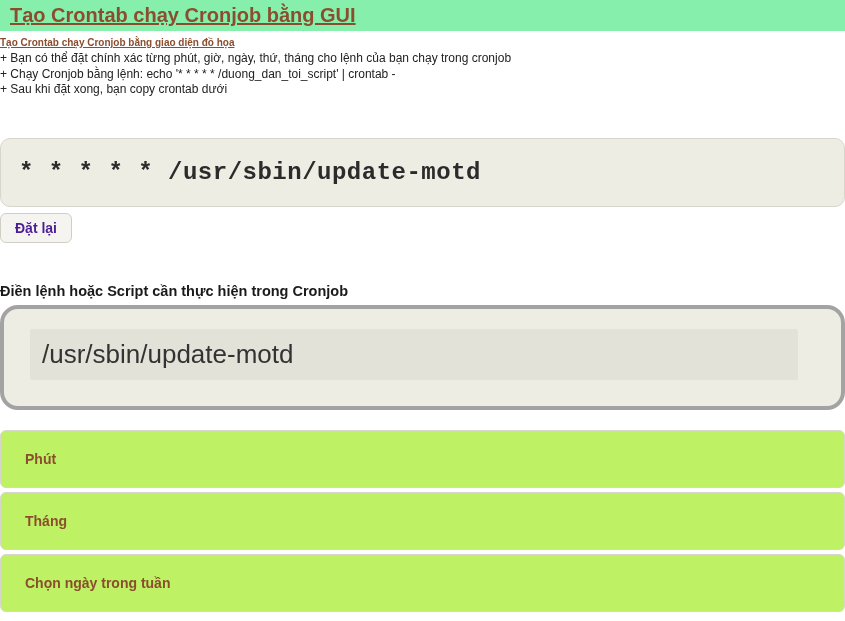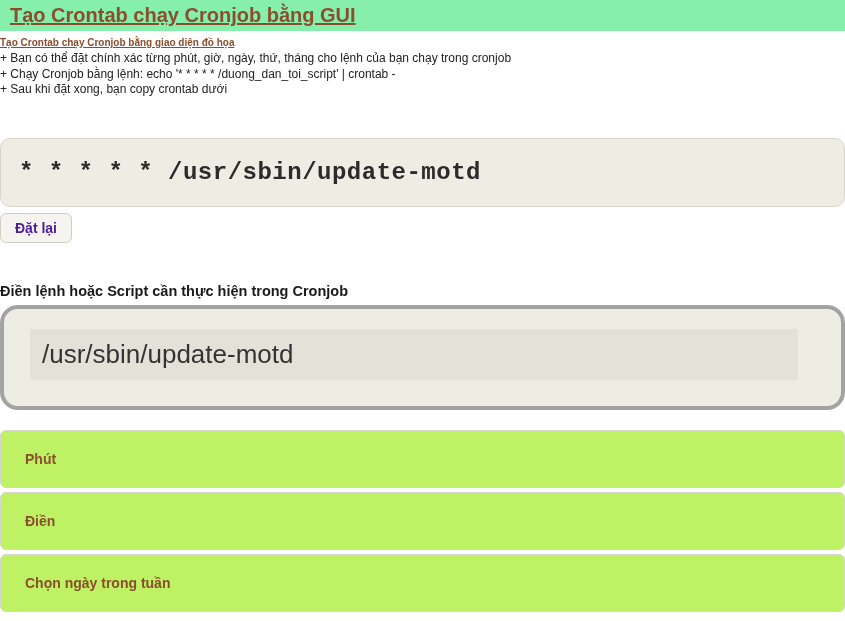--- a/index.html
+++ b/index.html
@@ -129,21 +129,21 @@
 
 <div class="script-panel">
   <input type="text" class="script-input" value="/usr/sbin/update-motd" style="">
 </div>
 
 <div class="accordion">
   <div class="accordion-item">
     <span class="accordion-title">Phút</span>
   </div>
   <div class="accordion-item">
-    <span class="accordion-title">Điền</span>
+    <span class="accordion-title">Tháng</span>
   </div>
   <div class="accordion-item">
     <span class="accordion-title">Chọn ngày trong tuần</span>
   </div>
 </div>
 
 
 
 
 </body></html>

